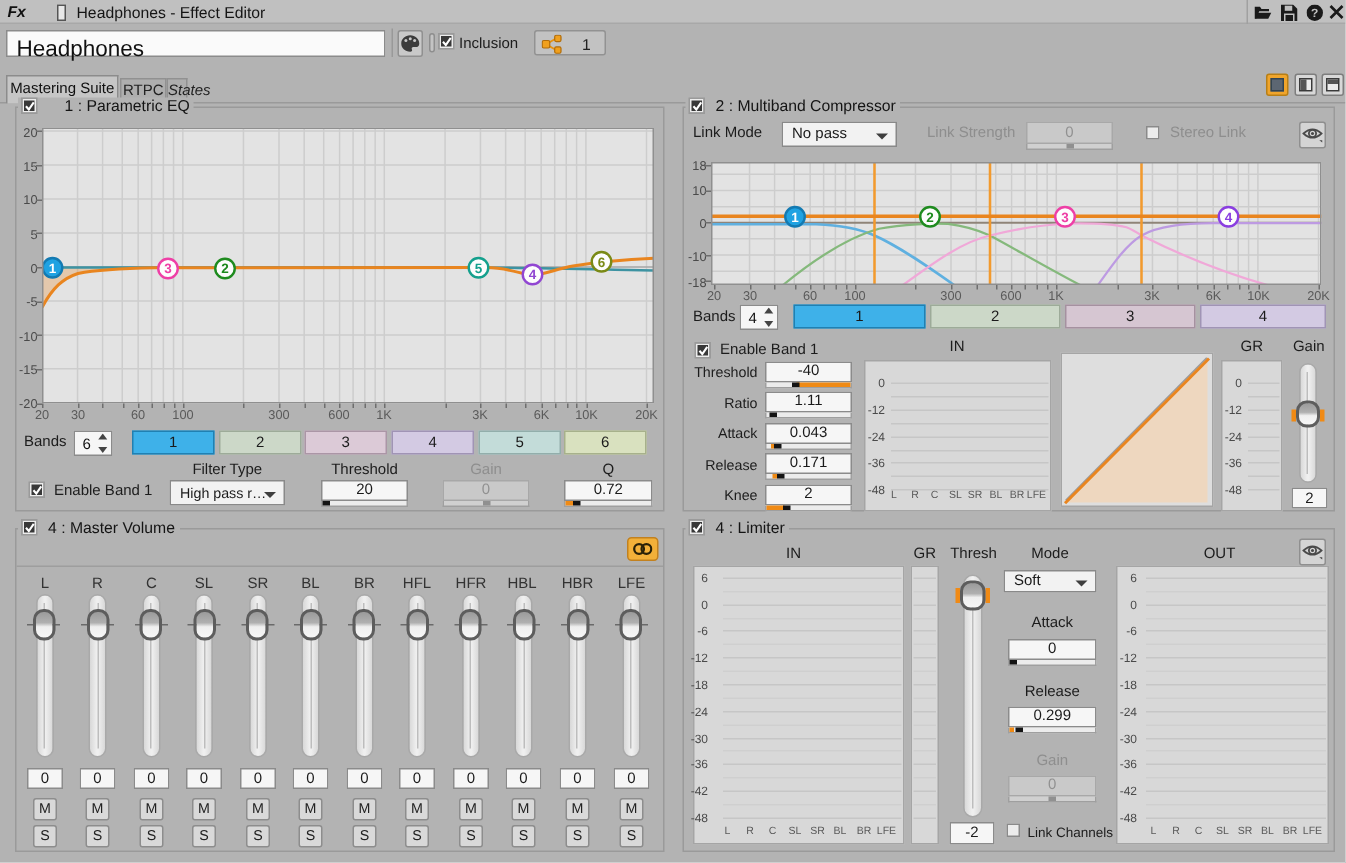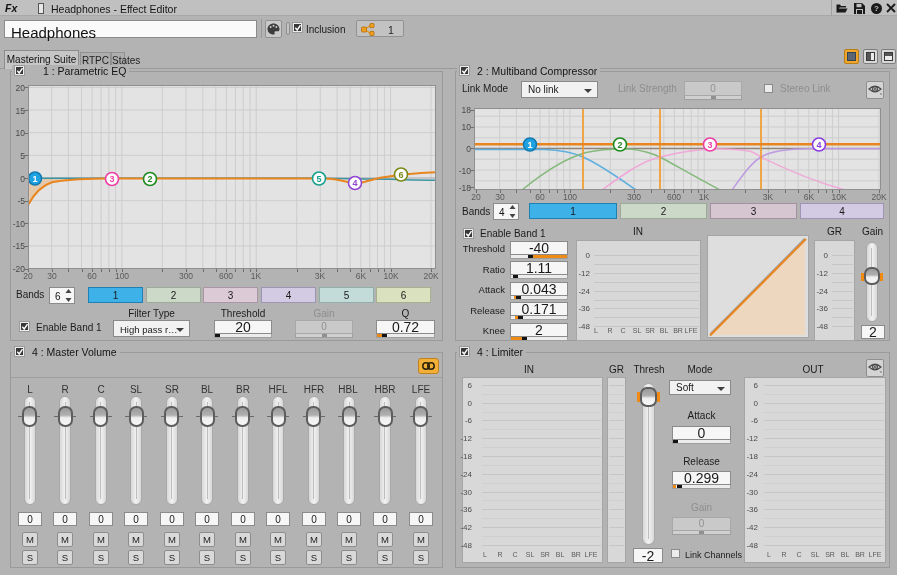--- a/index.html
+++ b/index.html
@@ -1,19 +1,19 @@
 <!DOCTYPE html>
 <html><head><meta charset="utf-8"><style>
 *{margin:0;padding:0;box-sizing:border-box;}
 body{font-family:"Liberation Sans",sans-serif;}
 #win{position:relative;width:897px;height:575px;background:#b3b3b3;overflow:hidden;font-family:"Liberation Sans",sans-serif;}
 .ab{position:absolute;}
 .lbl{position:absolute;font-size:10px;color:#1c1c1c;white-space:nowrap;}
 .glbl{position:absolute;font-size:10px;color:#8e8e8e;white-space:nowrap;}
-.box{position:absolute;background:#f6f6f6;border:1px solid #8b8b8b;font-size:14px;color:#1a1a1a;text-align:center;line-height:12px;}
+.box{position:absolute;background:#f6f6f6;border:1px solid #8b8b8b;font-size:10px;color:#1a1a1a;text-align:center;line-height:12px;}
 .gbox{position:absolute;background:#c9c9c9;border:1px solid #a8a8a8;font-size:10px;color:#919191;text-align:center;line-height:12px;}
 .drop{position:absolute;background:#f2f2f2;border:1px solid #898989;font-size:10px;color:#1a1a1a;}
 .drop span{position:absolute;left:6px;top:2px;white-space:nowrap;}
 .arr{position:absolute;right:5px;top:6.5px;width:0;height:0;border-left:4px solid transparent;border-right:4px solid transparent;border-top:4.5px solid #3e3e3e;}
 .cb{position:absolute;width:9px;height:9px;background:#383838;border:1px solid #ececec;outline:1px solid #9a9a9a;}
 .cbe{position:absolute;width:9px;height:9px;background:#ececec;border:1px solid #8a8a8a;}
 .gb{position:absolute;border:1px solid #9a9a9a;}
 .panel-t{position:absolute;background:#b3b3b3;padding:0 3px;font-size:10.5px;color:#141414;white-space:nowrap;}
 .meter{position:absolute;background:#d8d8d8;border:1px solid #a5a5a5;}
 .mlab{position:absolute;font-size:8px;color:#4a4a4a;text-align:right;}
@@ -71,21 +71,21 @@
 <svg width="14" height="13" viewBox="0 0 14 13" style="position:absolute;left:4px;top:2px;">
 <path d="M3,6.5 L10,2.5 M3,6.5 L10,10.5" stroke="#e8920e" stroke-width="1.3"></path>
 <rect x="0.5" y="4" width="5" height="5" rx="1" fill="#f0a01e" stroke="#b06c0a" stroke-width="0.8"></rect>
 <rect x="8.8" y="0.5" width="4.2" height="4.2" rx="1" fill="#f0a01e" stroke="#b06c0a" stroke-width="0.8"></rect>
 <rect x="8.8" y="8.3" width="4.2" height="4.2" rx="1" fill="#f0a01e" stroke="#b06c0a" stroke-width="0.8"></rect>
       </svg>
 <span style="position:absolute;left:31px;top:3px;font-size:10.5px;color:#222;">1</span>
     </div>
 <div class="ab" style="left:0;top:68px;width:897px;height:1px;background:#9a9a9a;"></div>
 <div class="ab" style="left:80px;top:52px;width:31px;height:16px;background:#aeaeae;border:1px solid #919191;border-bottom:none;font-size:10px;color:#222;text-align:center;line-height:16px;">RTPC</div>
-<div class="ab" style="left:111px;top:52px;width:14px;height:16px;background:#aeaeae;border:1px solid #919191;border-bottom:none;font-size:10px;color:#222;text-align:center;line-height:16px;">States</div>
+<div class="ab" style="left:111px;top:52px;width:14px;height:16px;background:#aeaeae;border:1px solid #919191;border-bottom:none;font-size:10px;color:#222;text-align:center;line-height:16px;font-style:italic;">States</div>
 <div class="ab" style="left:4px;top:50px;width:75px;height:19px;background:#c6c6c6;border:1px solid #8c8c8c;border-bottom:none;font-size:10px;color:#111;text-align:center;line-height:18px;">Mastering Suite</div>
 <div class="ab" style="left:844px;top:49px;width:15px;height:15px;background:#f0a52c;border:1px solid #b87f16;border-radius:2px;">
 <div style="position:absolute;left:2px;top:2px;width:9px;height:9px;background:#5c6672;border:1px solid #324452;"></div>
     </div>
 <div class="ab" style="left:863px;top:49px;width:15px;height:15px;background:#d8d8d8;border:1px solid #7e7e7e;border-radius:2px;">
 <div style="position:absolute;left:2px;top:2px;width:9px;height:9px;border:1px solid #3a3a3a;background:#ececec;"></div>
 <div style="position:absolute;left:3px;top:3px;width:4px;height:7px;background:#555;"></div>
     </div>
 <div class="ab" style="left:881px;top:49px;width:15px;height:15px;background:#d8d8d8;border:1px solid #7e7e7e;border-radius:2px;">
 <div style="position:absolute;left:2px;top:2px;width:9px;height:9px;border:1px solid #3a3a3a;background:#ececec;"></div>
@@ -267,21 +267,21 @@
     <div class="sld" style="left:295px;top:334px;width:58px;height:4px;background:#d0d0d0;">
       <div style="position:absolute;left:26px;top:0;width:5px;height:3px;background:#909090;"></div>
     </div>
 <div class="box" style="left:376px;top:320px;width:59px;height:14px;line-height:12px;">0.72</div>
     <div class="sld" style="left:376px;top:334px;width:59px;height:4px;background:#ececec;">
       <div style="position:absolute;left:0px;top:0;width:5px;height:3px;background:#ef8a15;"></div>
       <div style="position:absolute;left:5px;top:0;width:5px;height:3px;background:#141414;"></div>
     </div>
 <div class="lbl" style="left:462px;top:83px;">Link Mode</div>
 <div class="drop" style="left:521px;top:81px;width:77px;height:17px;">
-      <span>No link</span>
+      <span>No pass</span>
       <div class="arr"></div>
     </div>
 <div class="glbl" style="left:618px;top:83px;">Link Strength</div>
 <div class="gbox" style="left:684px;top:81px;width:58px;height:15px;line-height:13px;">0</div>
     <div class="sld" style="left:684px;top:96px;width:58px;height:4px;background:#d0d0d0;">
       <div style="position:absolute;left:26px;top:0;width:5px;height:3px;background:#909090;"></div>
     </div>
 <div class="cbe" style="left:764px;top:84px;"></div>
 <div class="glbl" style="left:780px;top:83px;">Stereo Link</div>
 <div class="ab" style="left:866px;top:81px;width:18px;height:18px;background:#d4d4d4;border:1px solid #8f8f8f;border-radius:2px;">

